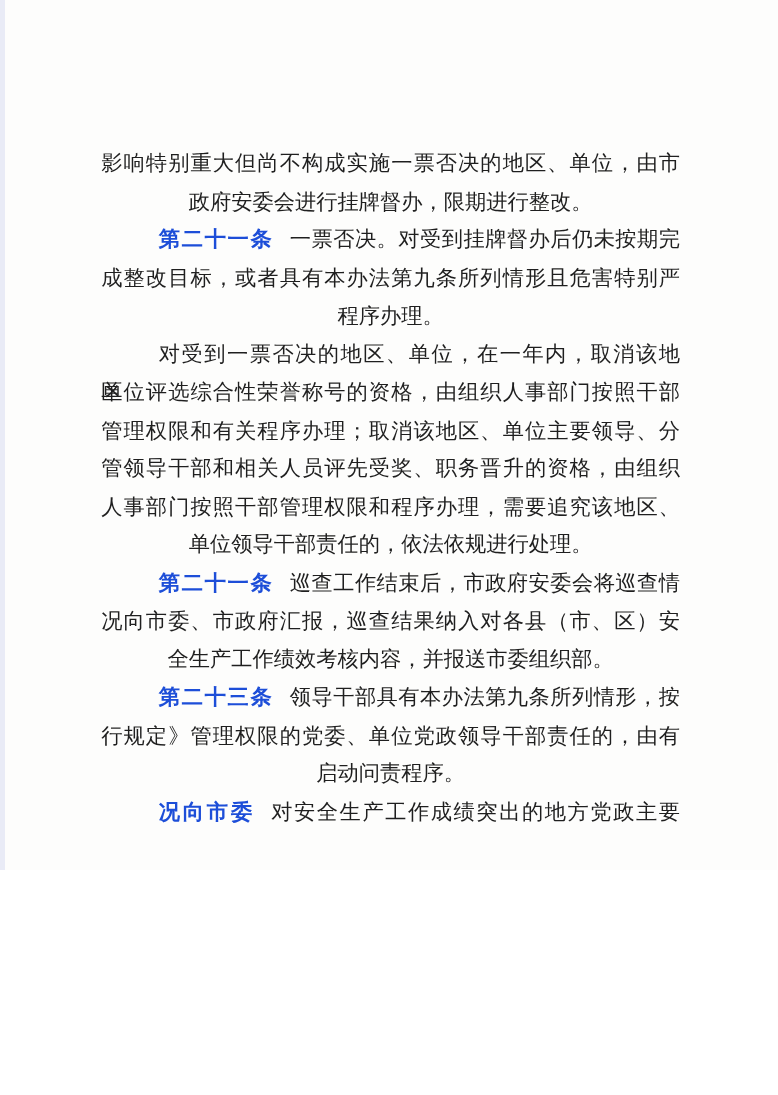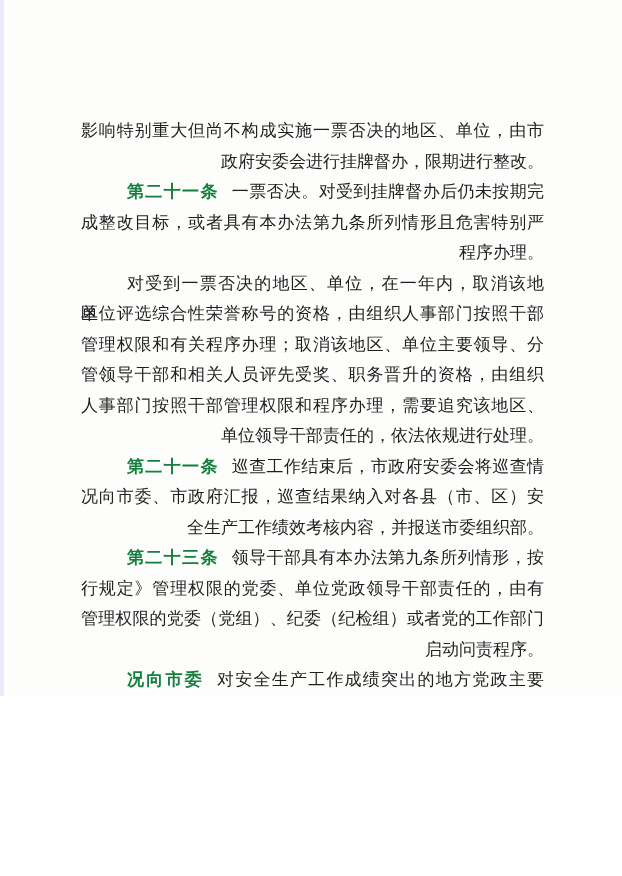--- a/index.html
+++ b/index.html
@@ -28,35 +28,35 @@
     left: 81px;
     top: 116px;
     width: 463px;
     color: #1f1f1f;
   }
   .line {
     height: 30.5px;
     line-height: 30.5px;
     font-size: 17px;
     white-space: nowrap;
-    text-align: right;
+    text-align: center;
   }
   .line.justify {
     white-space: normal;
     text-align: justify;
     text-align-last: justify;
     text-justify: inter-ideograph;
   }
   .line.indent {
     text-indent: 46px;
   }
   .article-lead {
     font-family: "Liberation Sans", "DejaVu Sans", sans-serif;
     font-weight: bold;
-    color: #15803d;
+    color: #1d4ed8;
     margin-right: 13px;
     letter-spacing: 1px;
   }
   .page-number {
     position: absolute;
     left: 91px;
     top: 789px;
     font-size: 15px;
     letter-spacing: 2px;
     color: #222222;
@@ -78,18 +78,17 @@
       <div class="line justify"><span>单位评选综合性荣誉称号的资格，由组织人事部门按照干部</span></div>
       <div class="line justify"><span>管理权限和有关程序办理；取消该地区、单位主要领导、分</span></div>
       <div class="line justify"><span>管领导干部和相关人员评先受奖、职务晋升的资格，由组织</span></div>
       <div class="line justify"><span>人事部门按照干部管理权限和程序办理，需要追究该地区、</span></div>
       <div class="line"><span>单位领导干部责任的，依法依规进行处理。</span></div>
       <div class="line justify indent"><span class="article-lead">第二十一条</span><span>巡查工作结束后，市政府安委会将巡查情</span></div>
       <div class="line justify"><span>况向市委、市政府汇报，巡查结果纳入对各县（市、区）安</span></div>
       <div class="line"><span>全生产工作绩效考核内容，并报送市委组织部。</span></div>
       <div class="line justify indent"><span class="article-lead">第二十三条</span><span>领导干部具有本办法第九条所列情形，按</span></div>
       <div class="line justify"><span>行规定》管理权限的党委、单位党政领导干部责任的，由有</span></div>
-      <div class="line justify"><span>管理权限的党委（党组）、纪委（纪检组）或者党的工作部门</span></div>
       <div class="line"><span>启动问责程序。</span></div>
       <div class="line justify indent"><span class="article-lead">况向市委</span><span>对安全生产工作成绩突出的地方党政主要</span></div>
     </div>
   <div class="page-number">— 8 —</div>
 </div>
 
 </body></html>

